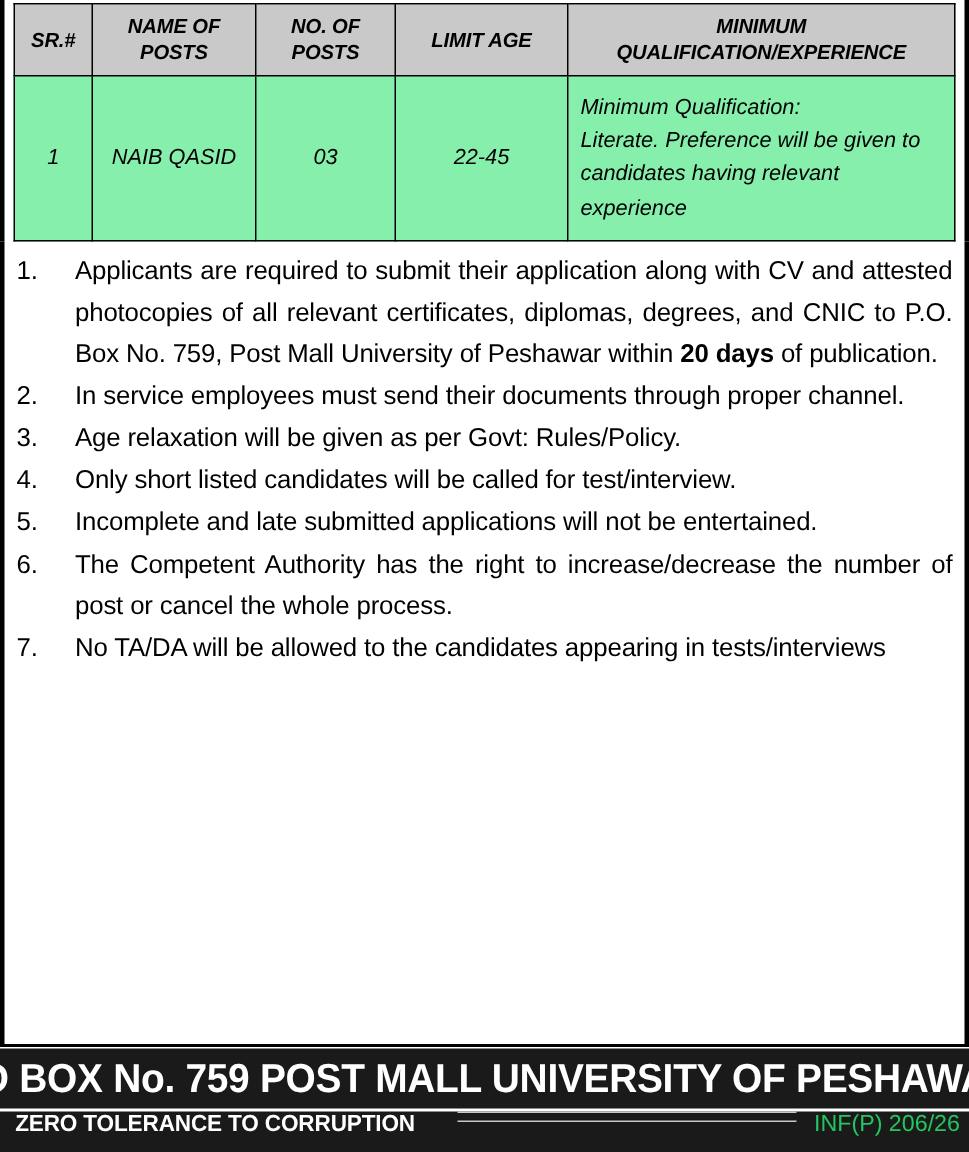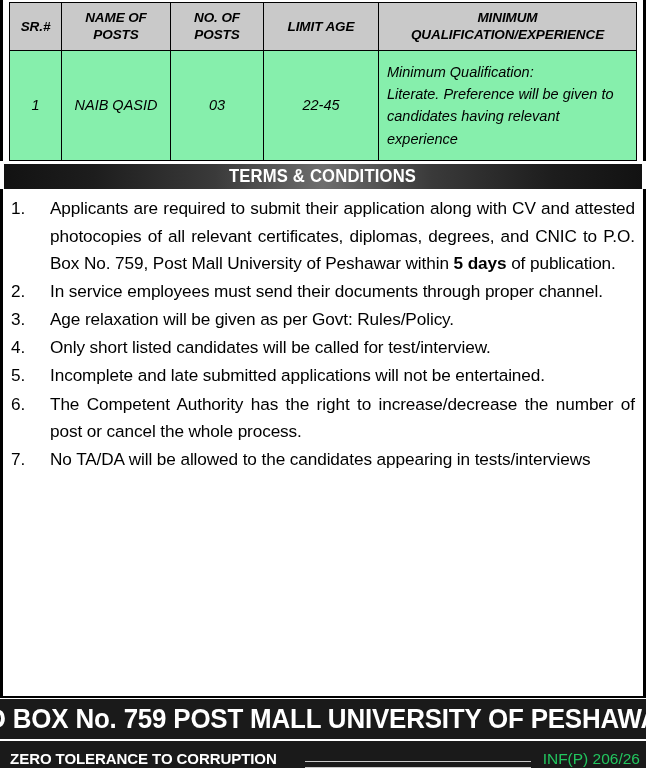--- a/index.html
+++ b/index.html
@@ -172,21 +172,21 @@
     font-size: 27px;
     font-weight: bold;
     letter-spacing: -0.2px;
     transform: scaleX(0.96);
     white-space: nowrap;
   }
   .footer-sub {
     background: #1a1a1a;
     height: 27px;
     display: flex;
-    align-items: flex-end;
+    align-items: flex-start;
     padding: 0 6px;
     flex: none;
     margin-top: 2px;
   }
   .footer-sub .zero-tol {
     color: #ffffff;
     font-size: 15.5px;
     font-weight: bold;
     letter-spacing: -0.1px;
     white-space: nowrap;
@@ -233,29 +233,26 @@
           <td class="qual-cell">
             <div>Minimum Qualification:</div>
             <div>Literate. Preference will be given to</div>
             <div>candidates having relevant experience</div>
           </td>
         </tr>
       </tbody>
     </table>
   </div>
 
-  <div class="terms-banner">
-    <span class="terms-text">TERMS &amp; CONDITIONS</span>
-  </div>
 
   <div class="terms-wrap">
     <ol class="terms-list">
       <li class="justified">
         <span class="num">1.</span>
-        <span class="body"><span>Applicants are required to submit their application along with CV and attested photocopies of all relevant certificates, diplomas, degrees, and CNIC to P.O. Box No. 759, Post Mall University of Peshawar within </span><span class="bold">5 days</span><span> of publication.</span></span>
+        <span class="body"><span>Applicants are required to submit their application along with CV and attested photocopies of all relevant certificates, diplomas, degrees, and CNIC to P.O. Box No. 759, Post Mall University of Peshawar within </span><span class="bold">20 days</span><span> of publication.</span></span>
       </li>
       <li class="justified">
         <span class="num">2.</span>
         <span class="body">In service employees must send their documents through proper channel.</span>
       </li>
       <li class="plain">
         <span class="num">3.</span>
         <span class="body">Age relaxation will be given as per Govt: Rules/Policy.</span>
       </li>
       <li class="plain">

